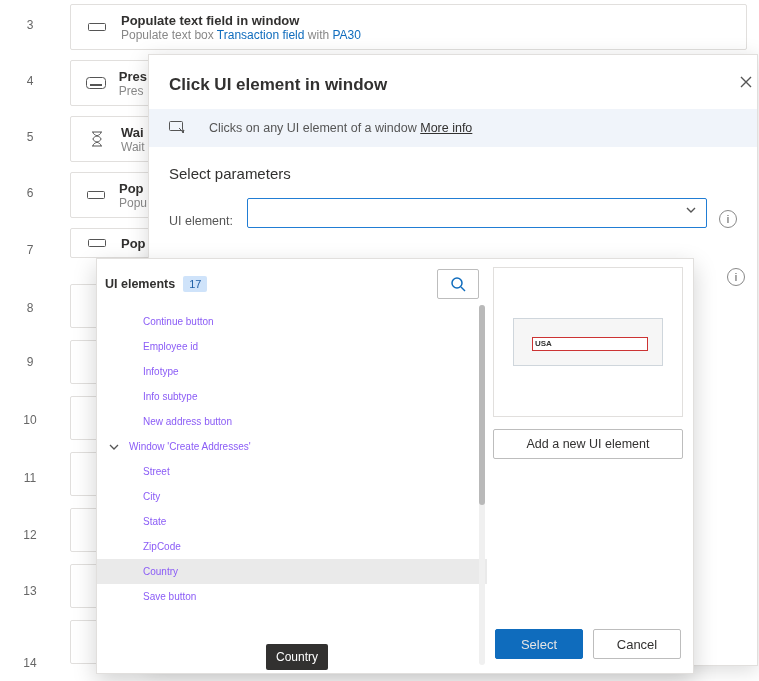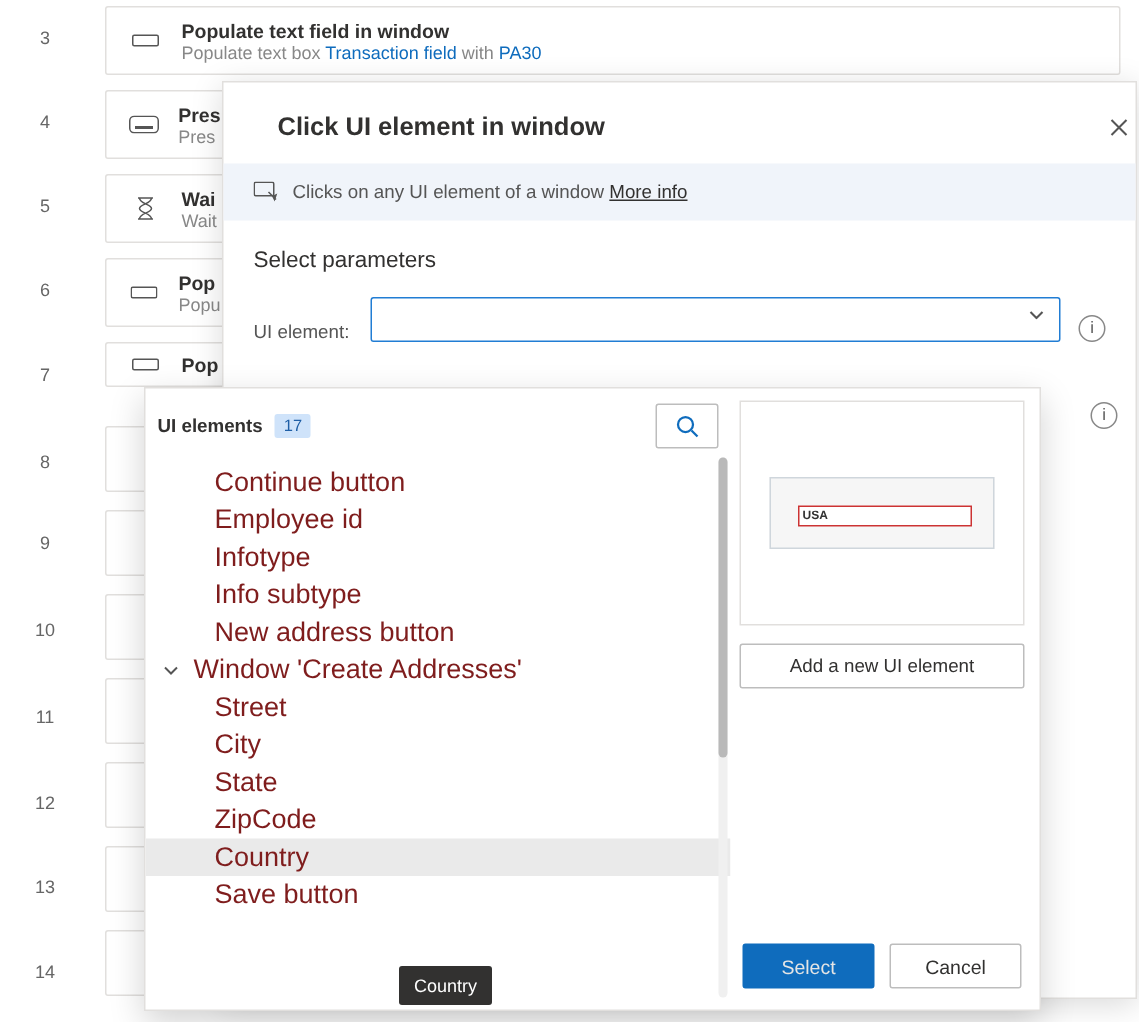--- a/index.html
+++ b/index.html
@@ -66,32 +66,31 @@
     left: 148px; top: 54px;
     width: 610px; height: 612px;
     background: #fff;
     border: 1px solid #e1dfdd;
     box-shadow: 0 4px 20px rgba(0,0,0,0.15);
     display: flex;
     flex-direction: column;
   }
   .dialog-header {
     display: flex;
-    align-items: center;
+    align-items: flex-start;
     justify-content: space-between;
     padding: 20px 4px 14px 20px;
-    margin-left: 16px;
   }
   .dialog-title { font-size: 17px; font-weight: 600; }
   .close-x { color:#555; cursor:pointer; font-size:16px; }
   .info-band {
     background: #f0f4fa;
     display: flex;
     align-items: center;
-    gap: 8px;
+    gap: 22px;
     padding: 12px 20px;
     font-size: 12.5px;
     color:#555;
   }
   .info-band .mi { color:#323130; text-decoration: underline; }
   .section-title {
     padding: 18px 20px 10px 20px;
     font-size: 15px;
     color:#323130;
   }
@@ -158,22 +157,22 @@
   }
   .tree-body {
     overflow-y:auto;
     flex:1;
     position:relative;
     padding-bottom:4px;
   }
   .tree-row {
     display:flex; align-items:center;
     height:25px;
-    font-size:18px;
-    color:#7f1d1d;
+    font-size:10px;
+    color:#8b5cf6;
     cursor:pointer;
   }
   .tree-row.leaf1 { padding-left:46px; }
   .tree-row.group { padding-left:12px; font-weight:400; }
   .tree-row.group .chev { width:16px; display:inline-block; }
   .tree-row.group .txt { margin-left:4px; }
   .tree-row.leaf2 { padding-left:46px; }
   .tree-row.selected { background:#eaeaea; }
   .tree-scroll {
     position:absolute;
@@ -278,21 +277,21 @@
   <div class="step-num" style="top:74px">4</div>
   <div class="step-num" style="top:130px">5</div>
   <div class="step-num" style="top:186px">6</div>
   <div class="step-num" style="top:243px">7</div>
   <div class="step-num" style="top:301px">8</div>
   <div class="step-num" style="top:355px">9</div>
   <div class="step-num" style="top:413px">10</div>
   <div class="step-num" style="top:471px">11</div>
   <div class="step-num" style="top:528px">12</div>
   <div class="step-num" style="top:584px">13</div>
-  <div class="step-num" style="top:641px">14</div>
+  <div class="step-num" style="top:656px">14</div>
 </div>
 
 <div class="action-row" style="top:4px">
   <span class="action-icon">
     <svg width="18" height="14" viewBox="0 0 18 14">
         <rect x="0.5" y="3.5" width="17" height="7" rx="1" fill="none" stroke="#555"></rect>
       </svg>
   </span>
   <span class="action-text">
     <span class="action-title">Populate text field in window</span>

